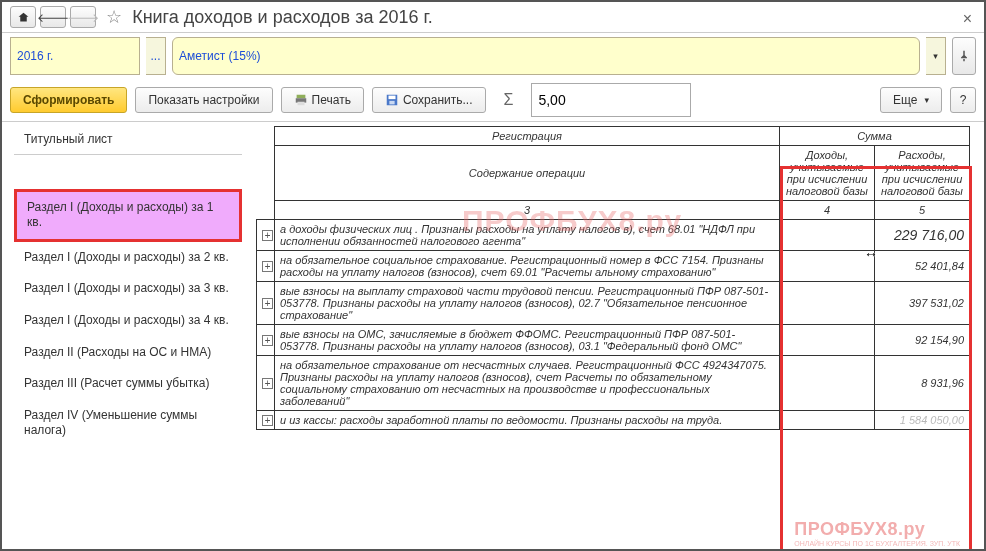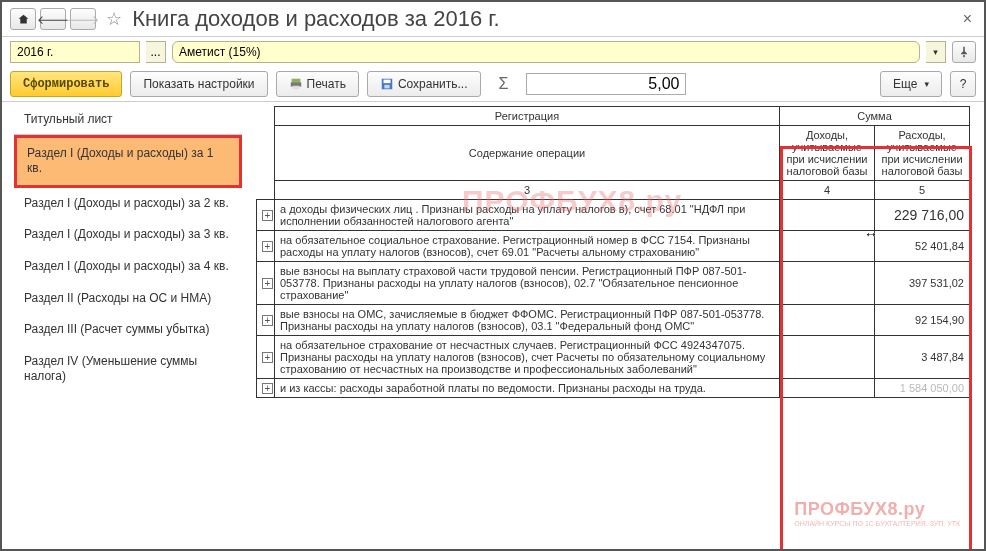--- a/index.html
+++ b/index.html
@@ -28,36 +28,36 @@
     border: 1px solid #aaa;
     border-radius: 3px;
     background: linear-gradient(#fdfdfd,#e8e8e8);
     display: inline-flex;
     align-items: center;
     justify-content: center;
     font-size: 12px;
     color:#444;
   }
   .star { font-size: 18px; color:#888; margin:0 6px; }
-  .title { font-size: 22px; color:#444; font-weight:400;}
+  .title { font-size: 18px; color:#444; font-weight:400;}
   .close-x { position:absolute; right:12px; top:8px; font-size:16px; color:#666;}
   .filterbar {
     display:flex;
     gap:6px;
     padding:4px 8px;
   }
   .yellow-field {
     background:#ffffcc;
     border:1px solid #b8b090;
     height:22px;
-    padding:2px 6px;
+    padding:18px 6px;
     display:flex;
     align-items:center;
     font-size:12px;
-    color:#000000;
+    color:#1d4ed8;
   }
   .yf-year { width:130px; }
   .yf-dots { width:20px; justify-content:center; background:#f6f6dd; border-left:none; }
   .yf-org { flex:1;border-radius:6px; }
   .dd-btn { width:20px; background:#f6f6dd; border:1px solid #b8b090; border-left:none; display:flex; align-items:center; justify-content:center; font-size:9px;}
   .pin-btn { width:24px; border:1px solid #aaa; background:linear-gradient(#fdfdfd,#e8e8e8); display:flex; align-items:center; justify-content:center; border-radius:3px;}
   .toolbar {
     display:flex;
     align-items:center;
     padding:4px 8px;
@@ -74,31 +74,30 @@
     align-items:center;
     gap:4px;
     font-size:12px;
     color:#333;
   }
   .btn-yellow {
     background:linear-gradient(#ffe680,#ffcb2f);
     border:1px solid #c7a528;
     font-weight:bold;
     color:#5a4800;
-    font-family:Liberation Mono, monospace;
   }
   .icon-sm { width:14px; height:14px; display:inline-block; }
   .sigma { font-size:16px; color:#666; padding:0 10px;}
   .sum-field {
     width:160px;
     border:1px solid #aaa;
-    height:22px;
-    text-align:right;
+    height:34px;
+    text-align:left;
     padding:2px 6px;
-    font-size:16px;
+    font-size:14px;
   }
   .more-btn { margin-left:auto; }
   .content {
     display:flex;
     height: calc(100% - 100px);
   }
   .sidebar {
     width:250px;
     padding:6px 10px 6px 12px;
     overflow:hidden;
@@ -109,37 +108,39 @@
   }
   .tab-item {
     padding:8px 10px;
     cursor:pointer;
     color:#333;
     line-height:1.3;
   }
   .tab-item.first { border-bottom:1px solid #ccc; padding-top:4px; padding-bottom:6px;}
   .tab-item.selected {
     border:3px solid #e53131;
-    background:#fdba74;
+    background:#f0abfc;
+    margin-top:34px;
   }
   .main {
     flex:1;
     overflow:auto;
     position:relative;
     padding:4px 14px 4px 4px;
   }
   .doc-title {
     text-align:center;
     font-size:14px;
     padding:6px 0 10px;
   }
   table.rep {
     border-collapse:collapse;
     width:100%;
     table-layout:fixed;
+    font-style:italic;
   }
   table.rep th, table.rep td {
     border:1px solid #333;
     font-size:11px;
     padding:3px 5px;
     vertical-align:middle;
   }
   table.rep th { font-weight:normal; text-align:center; }
   .col-exp { width:18px; }
   .col-desc { }
@@ -321,21 +322,21 @@
           <tr>
             <td class="exp"><span>+</span></td>
             <td>вые взносы на ОМС, зачисляемые в бюджет ФФОМС. Регистрационный ПФР 087-501-053778. Признаны расходы на уплату налогов (взносов), 03.1 "Федеральный фонд ОМС"</td>
             <td class="num"></td>
             <td class="num">92 154,90</td>
           </tr>
           <tr>
             <td class="exp"><span>+</span></td>
             <td>на обязательное страхование от несчастных случаев. Регистрационный ФСС 4924347075. Признаны расходы на уплату налогов (взносов), счет Расчеты по обязательному социальному страхованию от несчастных на производстве и профессиональных заболеваний"</td>
             <td class="num"></td>
-            <td class="num">3 487,84</td>
+            <td class="num">8 931,96</td>
           </tr>
           <tr>
             <td class="exp"><span>+</span></td>
             <td>и из кассы: расходы заработной платы по ведомости. Признаны расходы на труда.</td>
             <td class="num"></td>
             <td class="num" style="opacity: 0.35;">1 584 050,00</td>
           </tr>
         </tbody>
     </table>
     <div class="watermark1">ПРОФБУХ8.ру</div>

